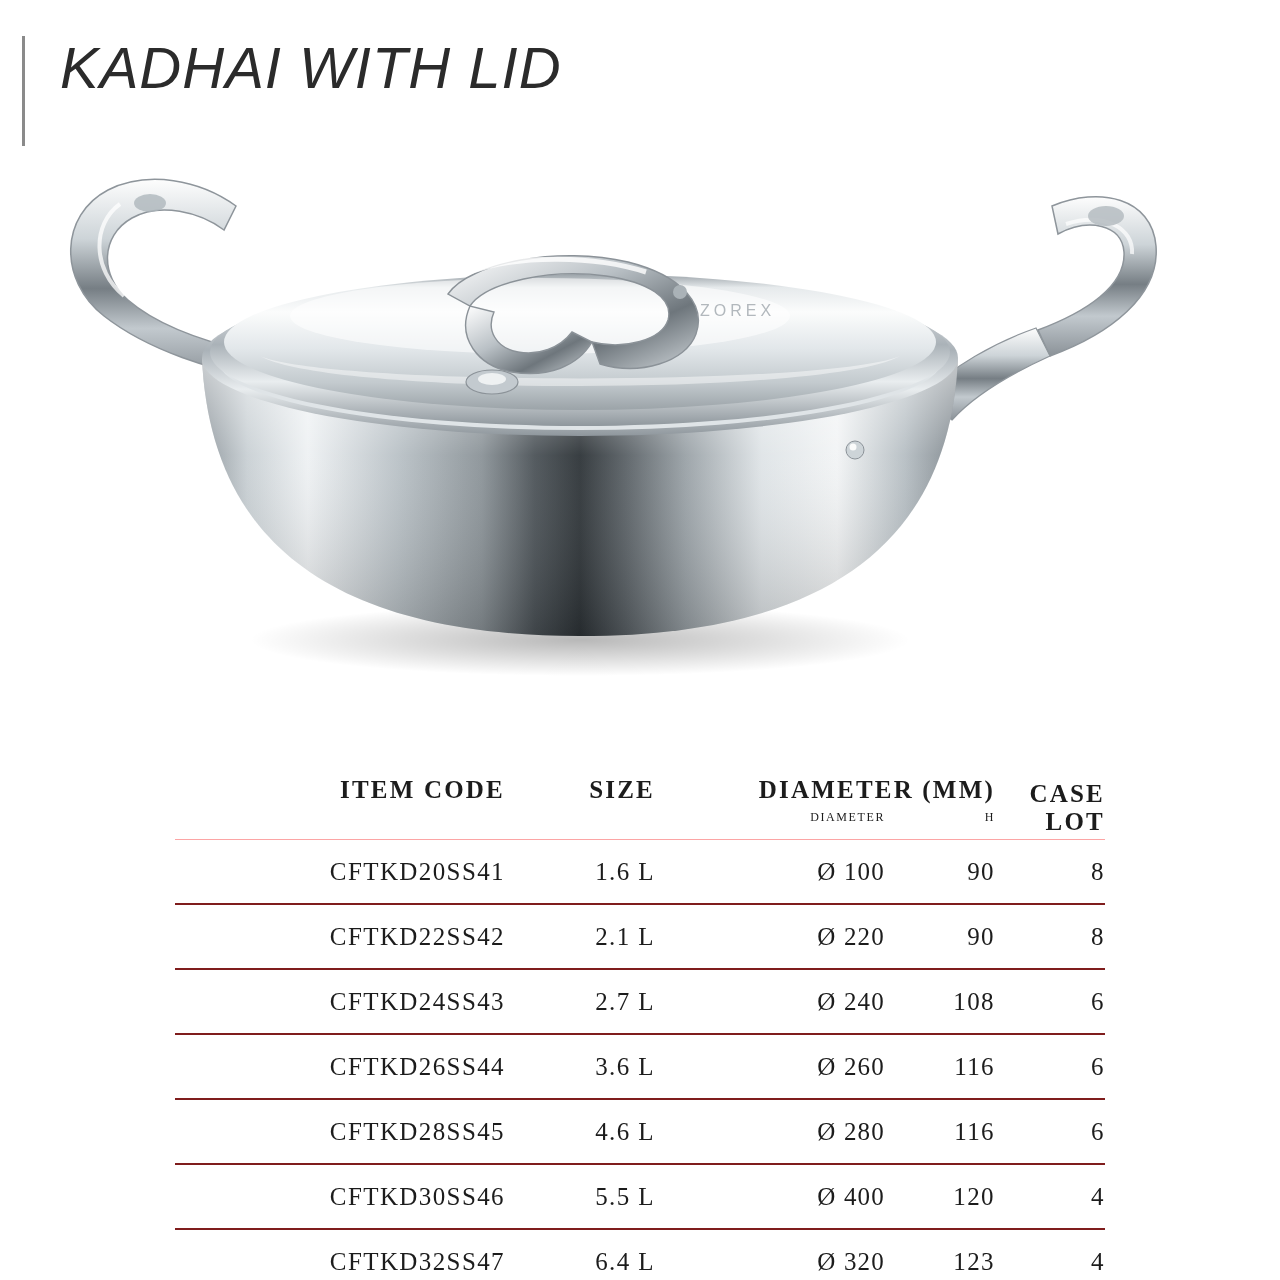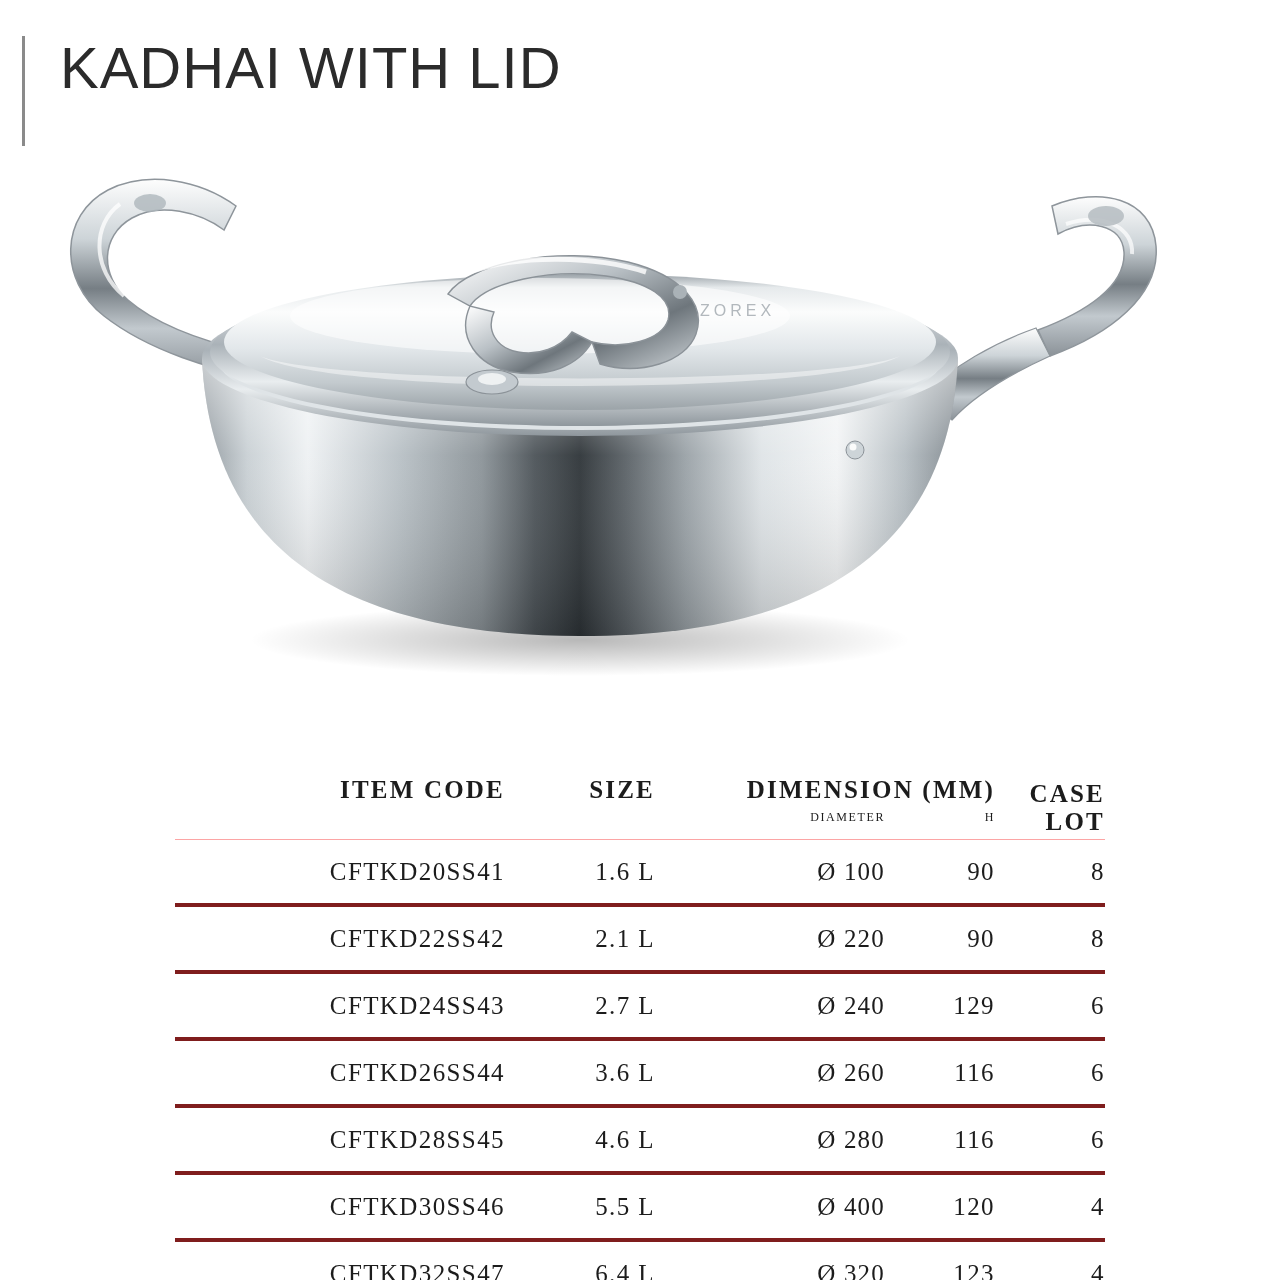--- a/index.html
+++ b/index.html
@@ -32,20 +32,21 @@
     height: 110px;
     background: #8a8a8a;
   }
   .title-text {
     font-size: 58px;
     font-weight: 300;
     letter-spacing: 1px;
     color: #2b2b2b;
     line-height: 1.05;
     font-family: "Liberation Sans", sans-serif;
+    font-style: italic;
   }
 
   
   .product-area {
     position: relative;
     width: 1066px;
     height: 610px;
     margin-top: 10px;
   }
   .product-svg {
@@ -94,21 +95,21 @@
   .hdr-case-cell {
     font-size: 25px;
     font-weight: bold;
     letter-spacing: 2.2px;
     line-height: 1.15;
   }
   tbody tr td {
     font-size: 25px;
     letter-spacing: 1.4px;
     padding: 18px 0 17px 0;
-    border-top: 4px solid #7f1d1d;
+    border-top: 2px solid #7f1d1d;
     font-weight: normal;
   }
   tbody tr:first-child td {
     border-top: 1px solid #fca5a5;
   }
   .dia-cell { letter-spacing: 1.2px; }
 </style>
 </head>
 <body>
 
@@ -229,21 +230,21 @@
       <col class="col-code">
         <col class="col-size">
         <col class="col-dia">
         <col class="col-h">
         <col class="col-case">
     </colgroup>
     <thead>
       <tr class="hdr-main">
         <th>ITEM CODE</th>
         <th>SIZE</th>
-        <th colspan="2">DIMENSION (MM)</th>
+        <th colspan="2">DIAMETER (MM)</th>
         <th rowspan="2" class="hdr-case-cell">
           <span>CASE</span><br>
           <span>LOT</span>
         </th>
       </tr>
       <tr class="hdr-sub">
         <th></th>
         <th></th>
         <th>DIAMETER</th>
         <th>H</th>
@@ -261,21 +262,21 @@
         <td>CFTKD22SS42</td>
         <td>2.1 L</td>
         <td class="dia-cell">Ø 220</td>
         <td>90</td>
         <td>8</td>
       </tr>
       <tr>
         <td>CFTKD24SS43</td>
         <td>2.7 L</td>
         <td class="dia-cell">Ø 240</td>
-        <td>129</td>
+        <td>108</td>
         <td>6</td>
       </tr>
       <tr>
         <td>CFTKD26SS44</td>
         <td>3.6 L</td>
         <td class="dia-cell">Ø 260</td>
         <td>116</td>
         <td>6</td>
       </tr>
       <tr>

